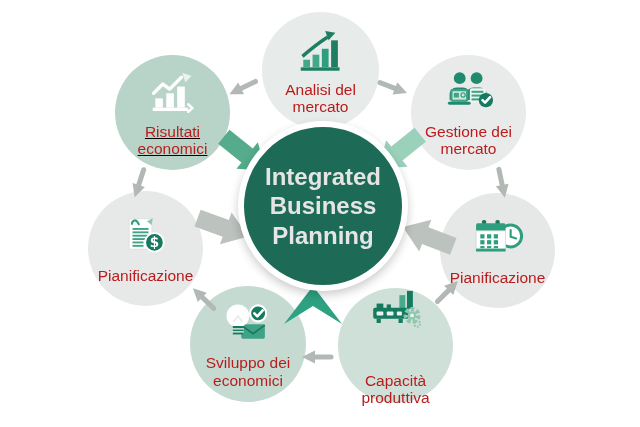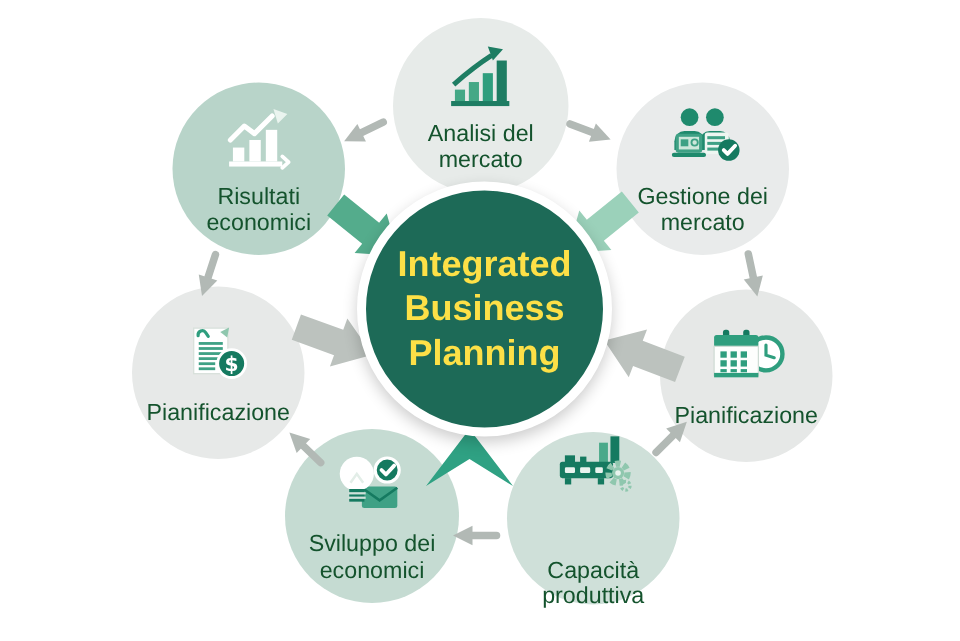--- a/index.html
+++ b/index.html
@@ -5,38 +5,38 @@
   html,body{margin:0;padding:0;background:#ffffff;}
   .stage{
     position:relative;width:640px;height:427px;background:#ffffff;overflow:hidden;
     font-family:"Liberation Sans", sans-serif;
   }
   .node{
     position:absolute;border-radius:50%;display:flex;flex-direction:column;
     align-items:center;justify-content:center;text-align:center;z-index:1;
   }
   .node-label{
-    font-size:15.5px;line-height:1.12;color:#14532d;max-width:104px;margin-top:1px;
+    font-size:15.5px;line-height:1.12;color:#b91c1c;max-width:104px;margin-top:1px;
   }
   .node-analisi   {left:262px;top:12px; width:117px;height:117px;background:#e7ebe9;}
   .node-gestione  {left:411px;top:55px; width:115px;height:115px;background:#e9ebeb;}
   .node-pian-r    {left:440px;top:193px;width:115px;height:115px;background:#e6e8e7;}
   .node-capacita  {left:338px;top:288px;width:115px;height:115px;background:#cfe0d9;gap:32px;}
   .node-sviluppo  {left:190px;top:286px;width:116px;height:116px;background:#c5dbd2;}
   .node-pian-l    {left:88px; top:191px;width:115px;height:115px;background:#e7e9e8;}
-  .node-risultati {left:115px;top:55px; width:115px;height:115px;background:#b8d4c9;}
+  .node-risultati {left:115px;top:55px; width:115px;height:115px;background:#b8d4c9;text-decoration:underline;}
   .icon{width:60px;height:54px;flex:0 0 auto;}
   .arrows{position:absolute;left:0;top:0;z-index:2;}
   .center-circle{
     position:absolute;left:238px;top:121px;width:158px;height:158px;border-radius:50%;
     background:#1d6a57;border:6px solid #ffffff;box-shadow:0 4px 10px rgba(0,0,0,.20);
     display:flex;align-items:center;justify-content:center;z-index:3;
   }
   .center-title{
-    color:#fde047;font-size:24px;font-weight:bold;line-height:1.22;text-align:center;
+    color:#e5e5e5;font-size:24px;font-weight:bold;line-height:1.22;text-align:center;
     width:132px;
   }
 </style>
 </head>
 <body>
 
 <div class="stage">
 
   <div class="node node-analisi">
     <svg class="icon" viewBox="0 0 64 64">

